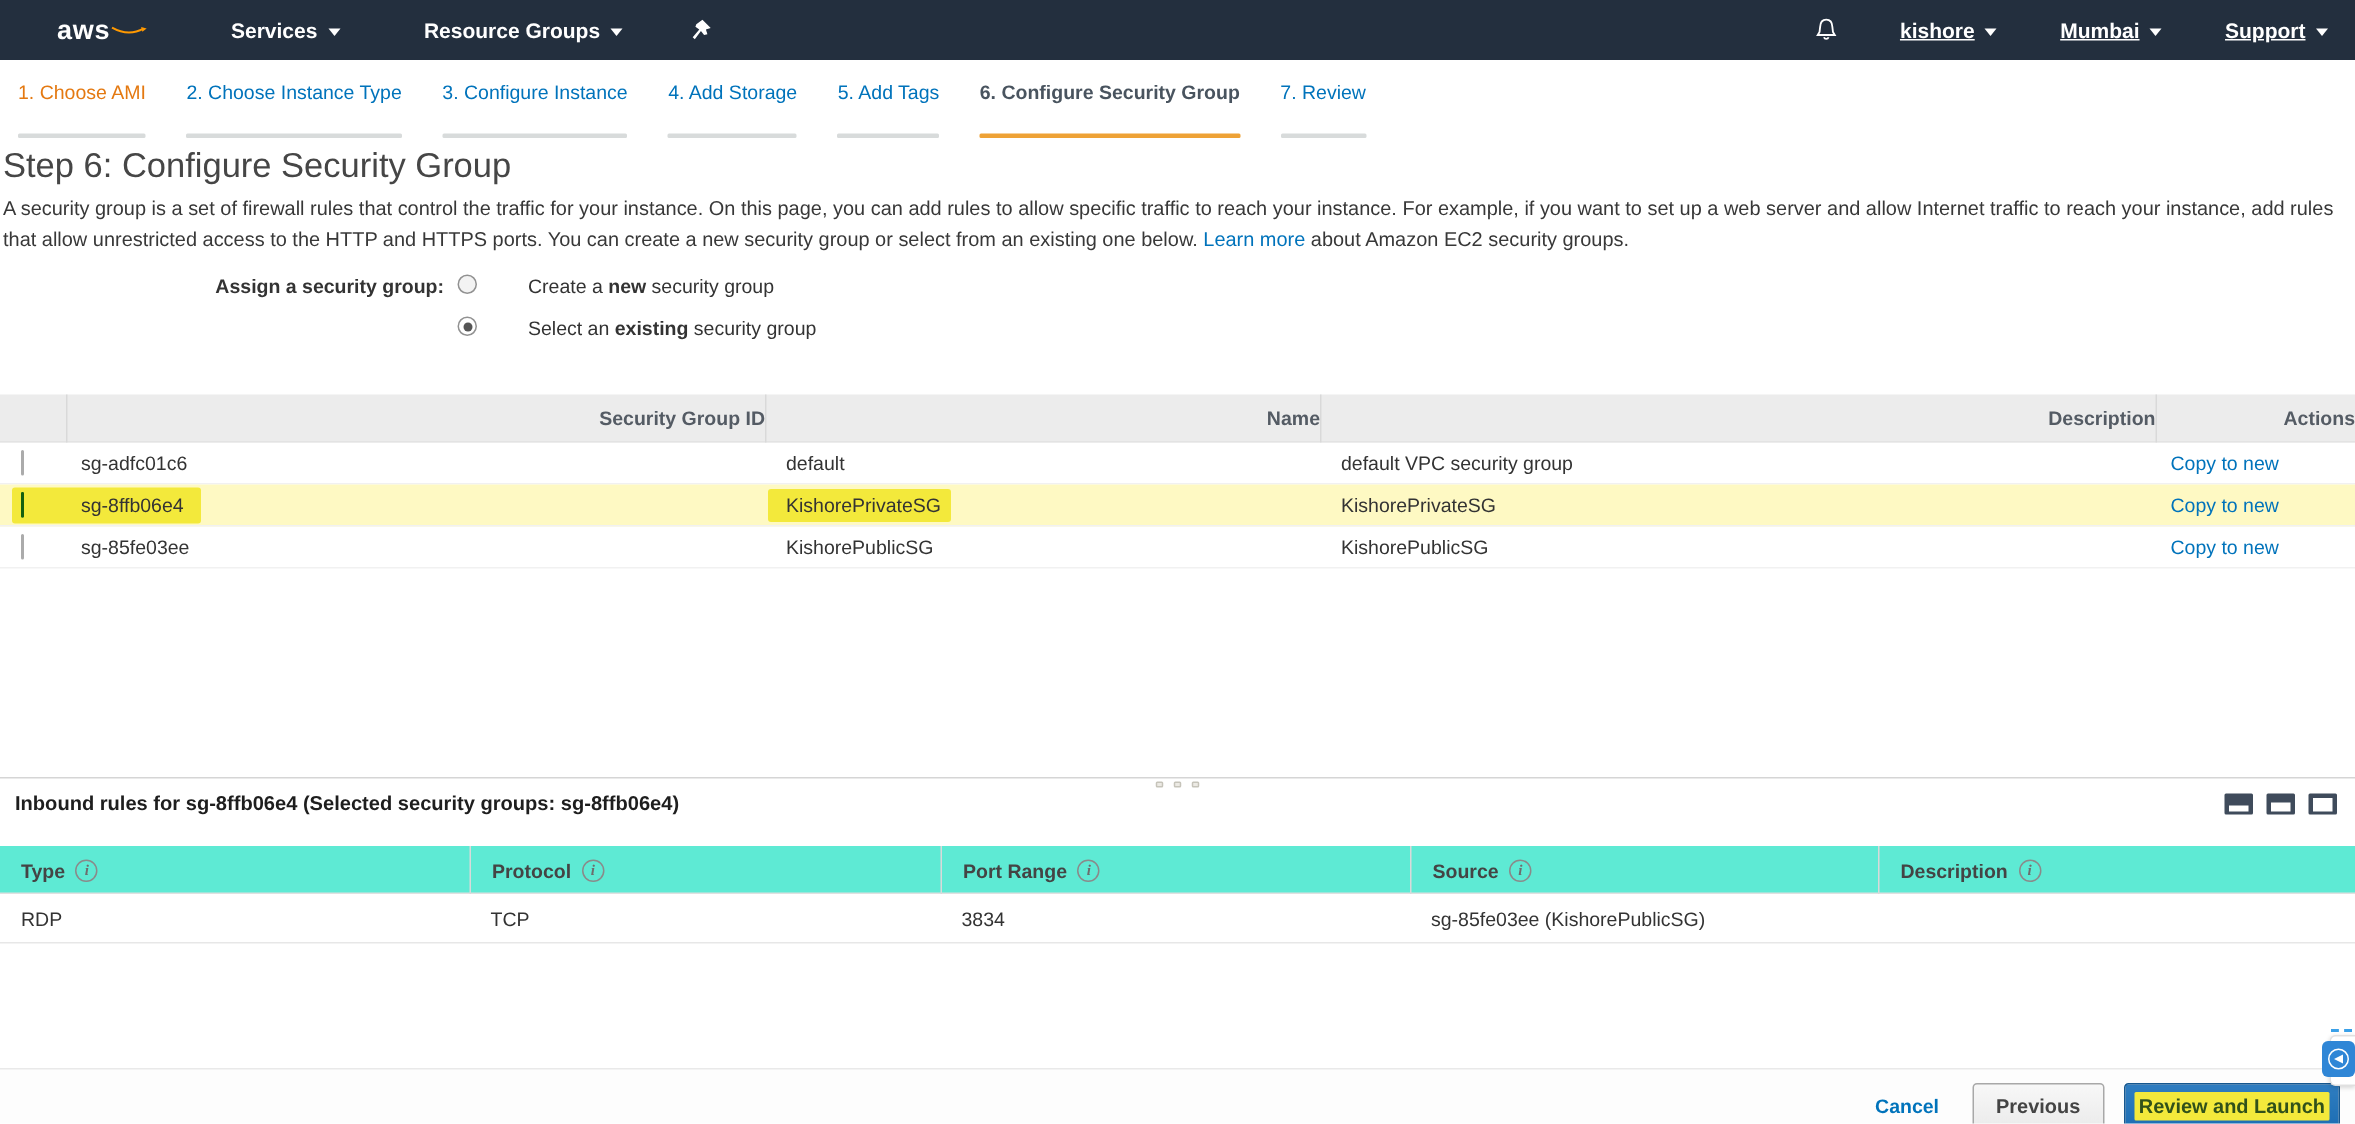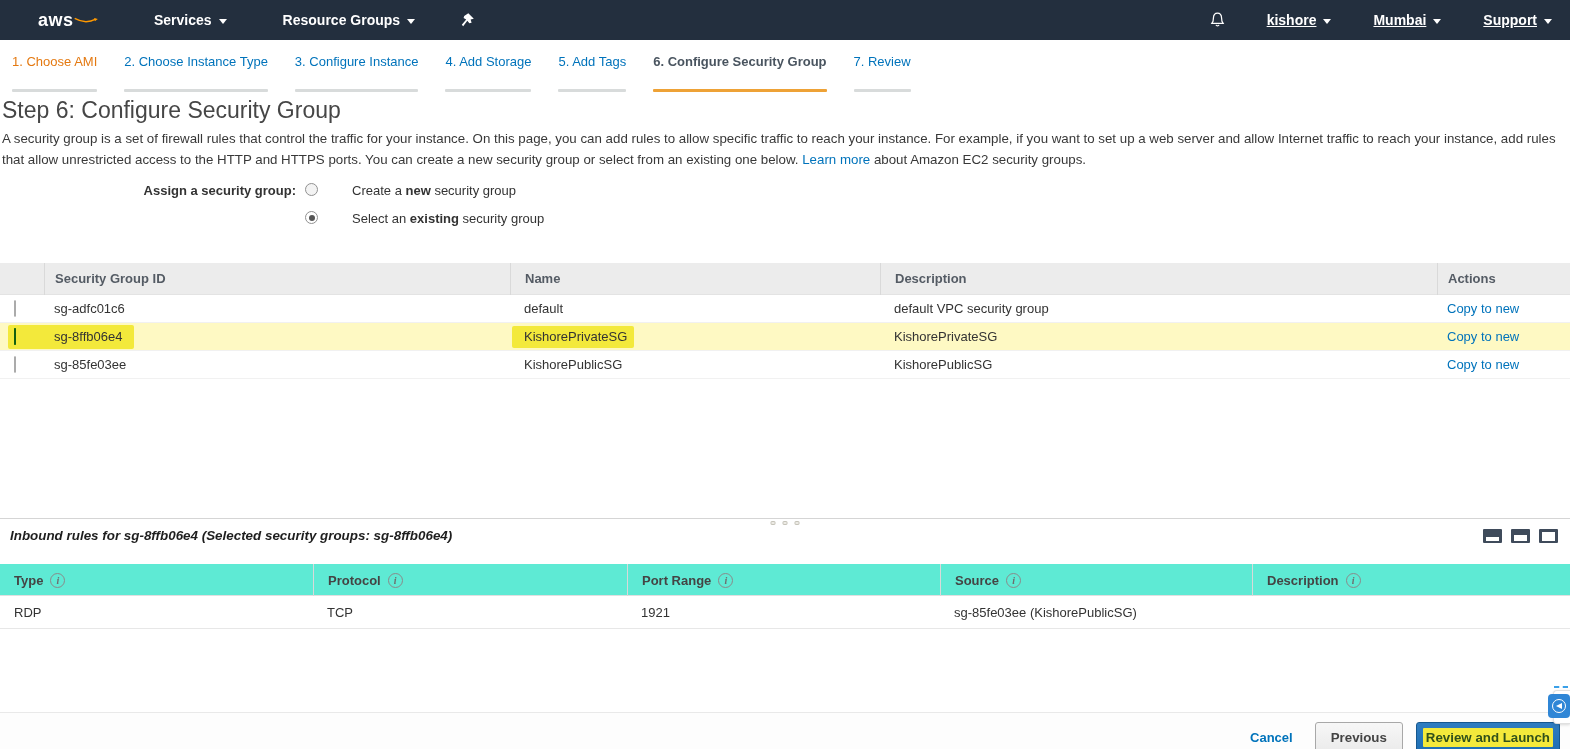--- a/index.html
+++ b/index.html
@@ -40,42 +40,42 @@
   .assign-options { margin-left:9px; }
   .radio-option { display:flex; align-items:flex-start; margin-bottom:13px; cursor:pointer;gap:32px; }
   .radio { width:13px; height:13px; border-radius:50%; border:1px solid #919191; background:#f3f3f3; margin-right:2px; position:relative; }
   .radio.checked { background:#fff; }
   .radio.checked::after { content:""; position:absolute; left:2.5px; top:2.5px; width:6px; height:6px; border-radius:50%; background:#555; }
 
   
   .sg-table { margin-top:24px; }
   .sg-grid { display:grid; grid-template-columns:44px 466px 370px 557px auto; align-items:center; }
   .sg-head { background:#ececec; height:32px; font-weight:bold; color:#545b64; border-bottom:1px solid #e3e3e3; }
-  .sg-head > div { padding-left:10px; height:32px; line-height:32px; }
+  .sg-head > div { padding-left:10px; height:32px; line-height:32px;text-align:right; }
   .sg-head .hdiv { border-left:1px solid #d9d9d9; }
   .sg-head .c-name, .sg-head .c-desc { padding-left:14px; }
   .sg-row { height:28px; border-bottom:1px solid #f1f1f1; position:relative; }
   .sg-row > div { padding-left:10px; position:relative; z-index:1; }
   .sg-row .c-name, .sg-row .c-desc { padding-left:14px; }
   .sg-row.selected { background:#fef9c3; }
   .checkbox { width:15px; height:15px; border:1px solid #ababab; border-radius:3px; background:#fdfdfd; margin-left:4px; cursor:pointer; }
   .checkbox.checked { background:#1e7b1e; border-color:#14600f; }
   .copy-link { color:#0073bb; cursor:pointer; }
   .hl-rect { position:absolute; background:#f3e93b; border-radius:2px; z-index:0; }
   .hl-id { left:8px; top:2px; width:126px; height:24px; }
   .hl-name { left:512px; top:3px; width:122px; height:22px; }
 
   
   .split-divider { margin-top:139px; border-top:1px solid #d5d5d5; position:relative; }
   .drag-dots { position:absolute; top:2px; left:50%; transform:translateX(-50%); display:flex; gap:7px; cursor:row-resize; }
   .drag-dots span { width:5px; height:4px; background:#eceae4; border:1px solid #c6c4ba; border-radius:1px; display:block; }
 
   
   .inbound-bar { display:flex; justify-content:space-between; align-items:center; margin:9px 12px 0 10px; }
-  .inbound-title { font-weight:bold; color:#1e1e1e; font-size:13.4px;font-style:italic; }
+  .inbound-title { font-weight:bold; color:#1e1e1e; font-size:13.4px; }
   .pane-icons { display:flex; gap:9px; }
   .pane-icon { width:19px; height:14px; background:#3f4b5b; border-radius:1px; position:relative; cursor:pointer; }
   .pane-icon span { position:absolute; left:3px; right:3px; bottom:2px; background:#fff; display:block; }
   .pane-icon.p1 span { height:4px; }
   .pane-icon.p2 span { height:6px; }
   .pane-icon.p3 span { height:9px; }
 
   
   .rules-table { margin-top:21px; }
   .rules-grid { display:grid; grid-template-columns:313px 314px 313px 312px auto; align-items:center; }
@@ -284,21 +284,21 @@
           <span class="info-icon">i</span>
         </div>
       <div class="hdiv">
           <span>Description</span>
           <span class="info-icon">i</span>
         </div>
     </div>
     <div class="rules-grid rules-row">
       <div>RDP</div>
       <div>TCP</div>
-      <div>1921</div>
+      <div>3834</div>
       <div>sg-85fe03ee (KishorePublicSG)</div>
       <div></div>
     </div>
   </div>
 </main>
 
 <footer class="footer">
   <a class="cancel-link">Cancel</a>
   <button class="btn btn-previous">Previous</button>
   <button class="btn btn-primary"><span class="hl-label">Review and Launch</span></button>

